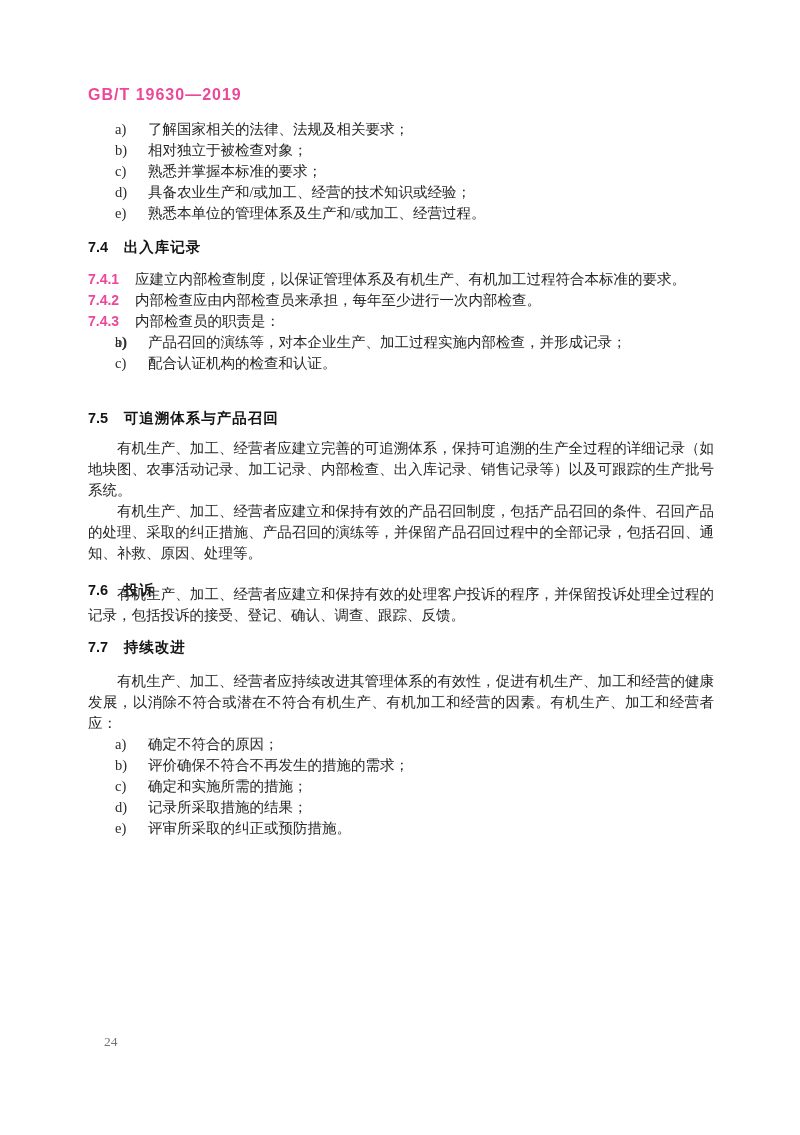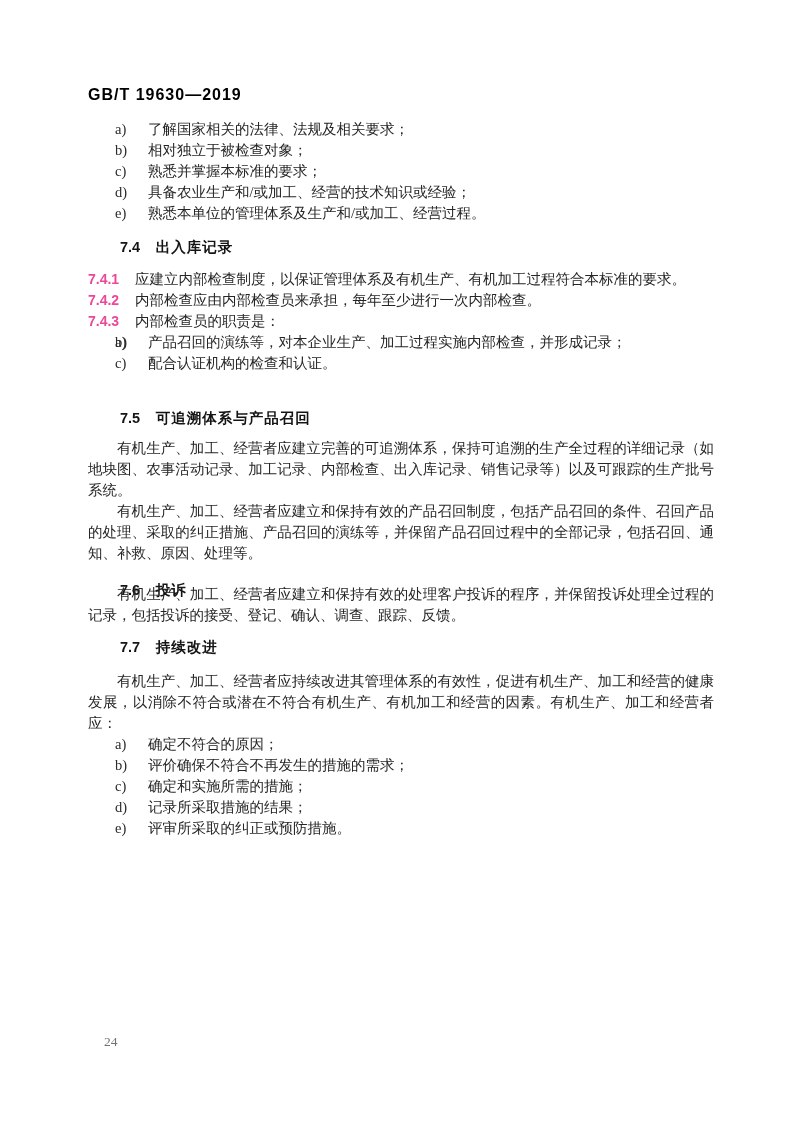--- a/index.html
+++ b/index.html
@@ -18,21 +18,21 @@
     position:absolute;
     left:88px;
     width:626px;
   }
   .running-header {
     top:84px;
     font-family:"Liberation Sans","DejaVu Sans",sans-serif;
     font-weight:700;
     font-size:16px;
     letter-spacing:1px;
-    color:#000000;
+    color:#ec4899;
   }
   .lettered-list { list-style:none; }
   .lettered-list li {
     position:relative;
     padding-left:60px;
     line-height:21px;
   }
   .li-letter {
     position:absolute;
     left:27px;
@@ -43,21 +43,20 @@
     font-weight:700;
     color:#141414;
     line-height:21px;
     white-space:nowrap;
   }
   .sec-no {
     font-family:"Liberation Sans","DejaVu Sans",sans-serif;
     font-weight:700;
     font-size:14.5px;
     margin-right:12px;
-    margin-left:32px;
   }
   .sec-title {
     font-family:"Liberation Sans","DejaVu Sans",sans-serif;
     font-weight:700;
     letter-spacing:1px;
   }
   .clause {
     position:relative;
     padding-left:47px;
     line-height:21px;

